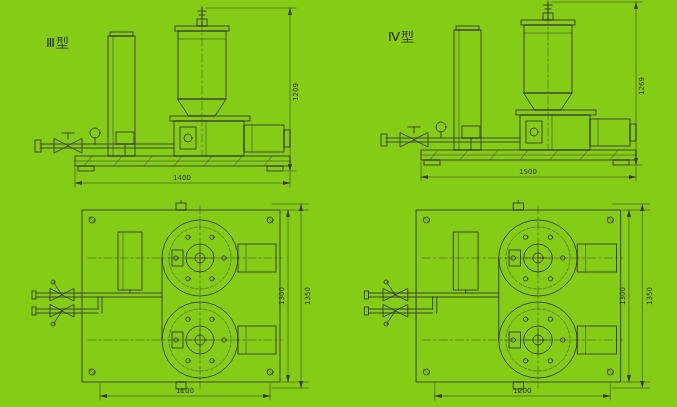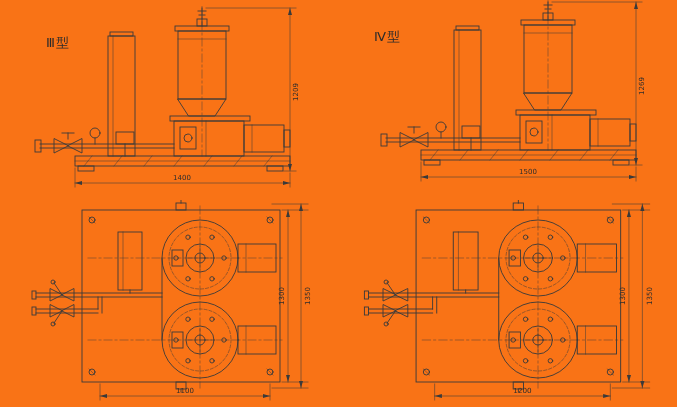--- a/index.html
+++ b/index.html
@@ -1,17 +1,17 @@
 <!DOCTYPE html>
 <html><head>
 <meta charset="utf-8">
 <style>
   html,body{margin:0;padding:0;}
   body{background:#e8e8e6;font-family:"DejaVu Sans",sans-serif;}
-  #canvas{position:relative;width:677px;height:407px;background:#f97316;overflow:hidden;}
+  #canvas{position:relative;width:677px;height:407px;background:#84cc16;overflow:hidden;}
   .panel{position:absolute;}
   .type-label{position:absolute;font-size:13px;color:#2b2b2b;letter-spacing:1px;font-family:"DejaVu Sans",sans-serif;}
   svg text{font-family:"DejaVu Sans",sans-serif;font-size:7px;fill:#2d2d2d;}
 </style>
 </head>
 <body>
 
 <div id="canvas">
 
   <svg width="0" height="0" style="position:absolute" aria-hidden="true">
@@ -177,21 +177,21 @@
           <line x1="80" y1="196" x2="250" y2="196"></line>
           <polygon points="80,196 87,194 87,198" fill="#3a3a3a" stroke="none"></polygon>
           <polygon points="250,196 243,194 243,198" fill="#3a3a3a" stroke="none"></polygon>
         </g>
       </g>
 
     </defs>
   </svg>
 
   <div class="type-label" style="left:46px;top:34px">Ⅲ型</div>
-  <div class="type-label" style="left:374px;top:28px">Ⅳ型</div>
+  <div class="type-label" style="left:388px;top:28px">Ⅳ型</div>
 
   <svg class="panel" style="left:20px;top:6px" width="295" height="190" viewBox="0 0 295 190">
     <use href="#sym-front"></use>
     <text x="278" y="86" transform="rotate(-90 278 86)" text-anchor="middle">1209</text>
     <text x="162" y="174" text-anchor="middle">1400</text>
   </svg>
 
   <svg class="panel" style="left:366px;top:0px" width="295" height="190" viewBox="0 0 295 190">
     <use href="#sym-front"></use>
     <text x="278" y="86" transform="rotate(-90 278 86)" text-anchor="middle">1269</text>

